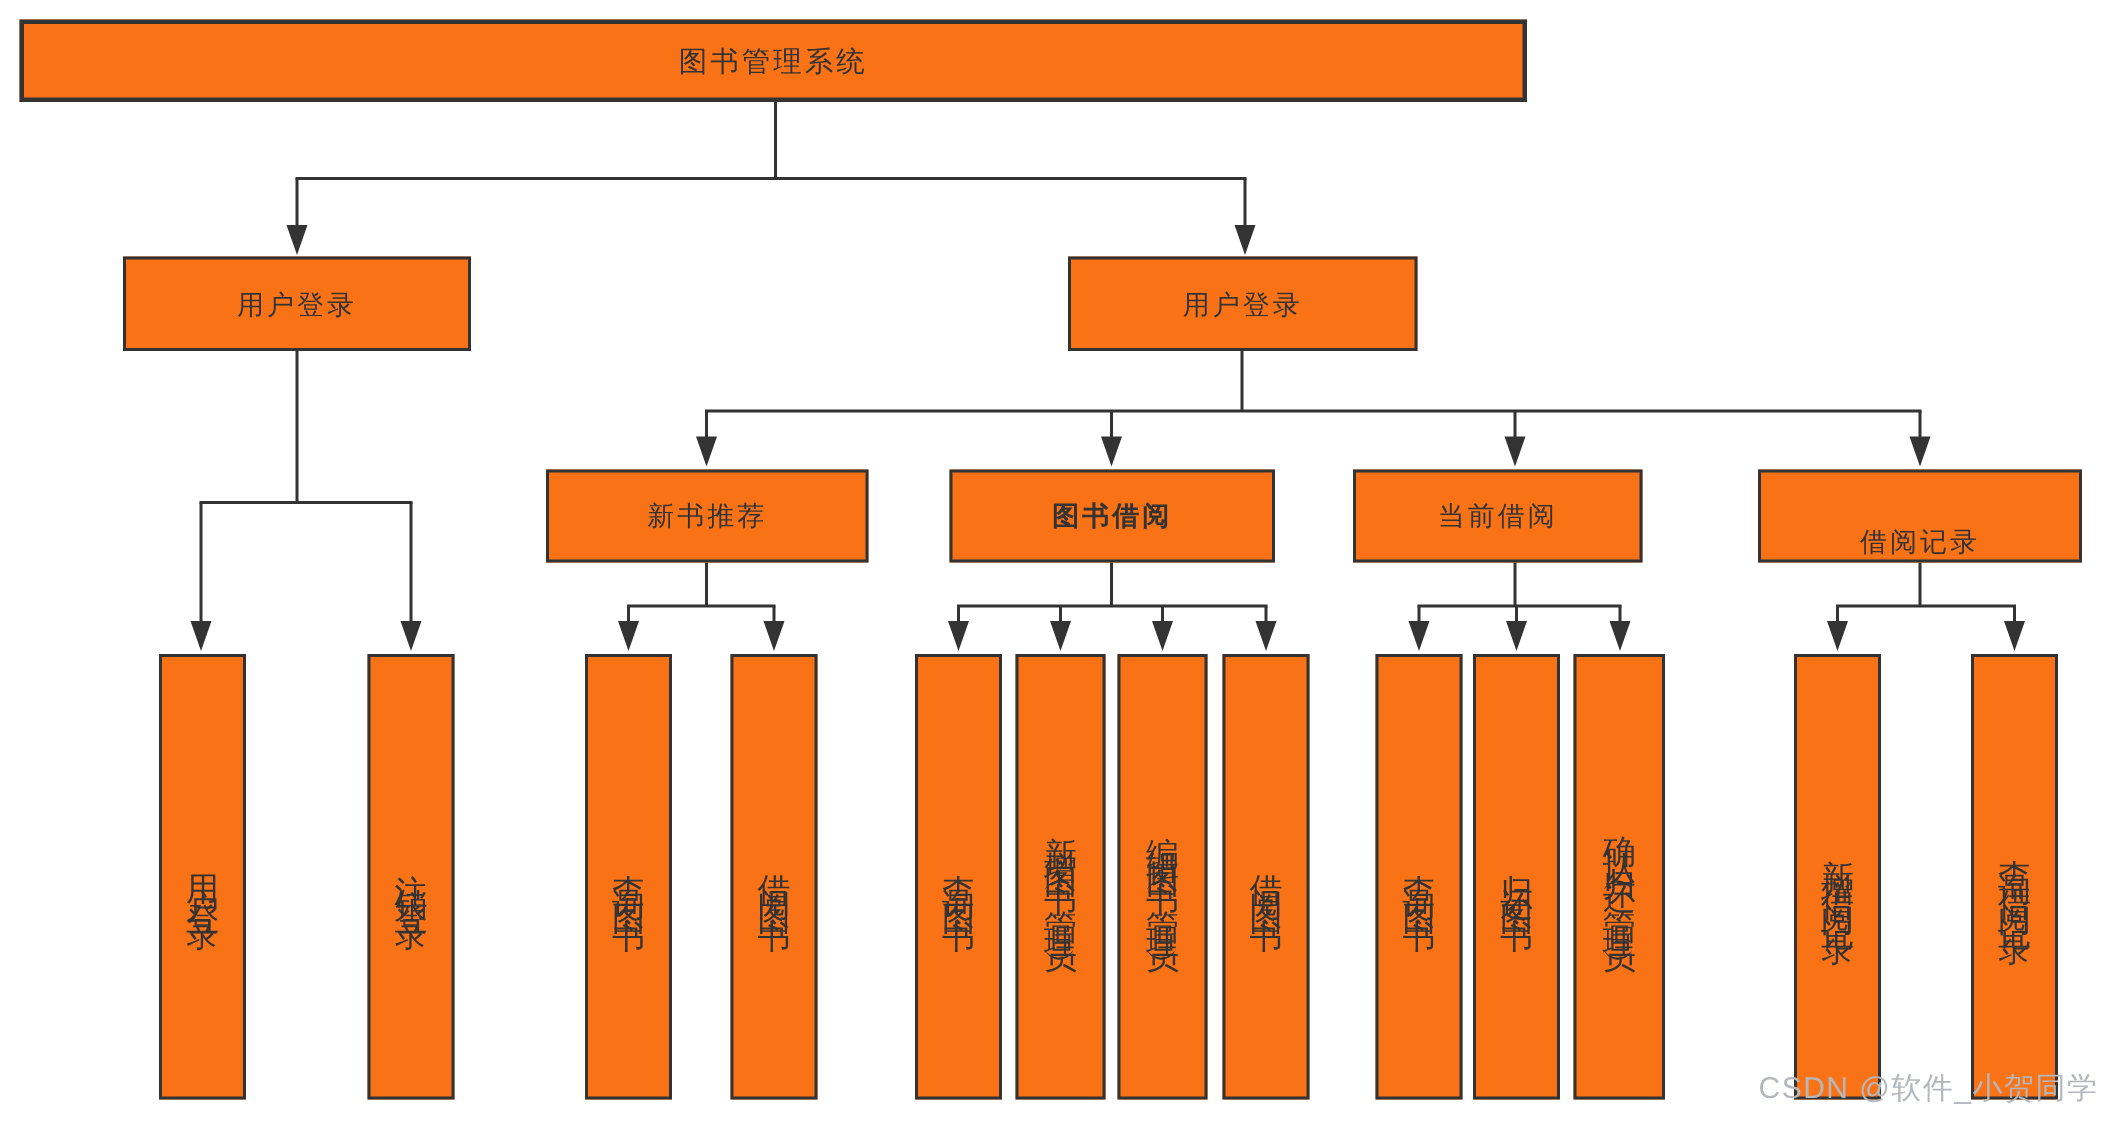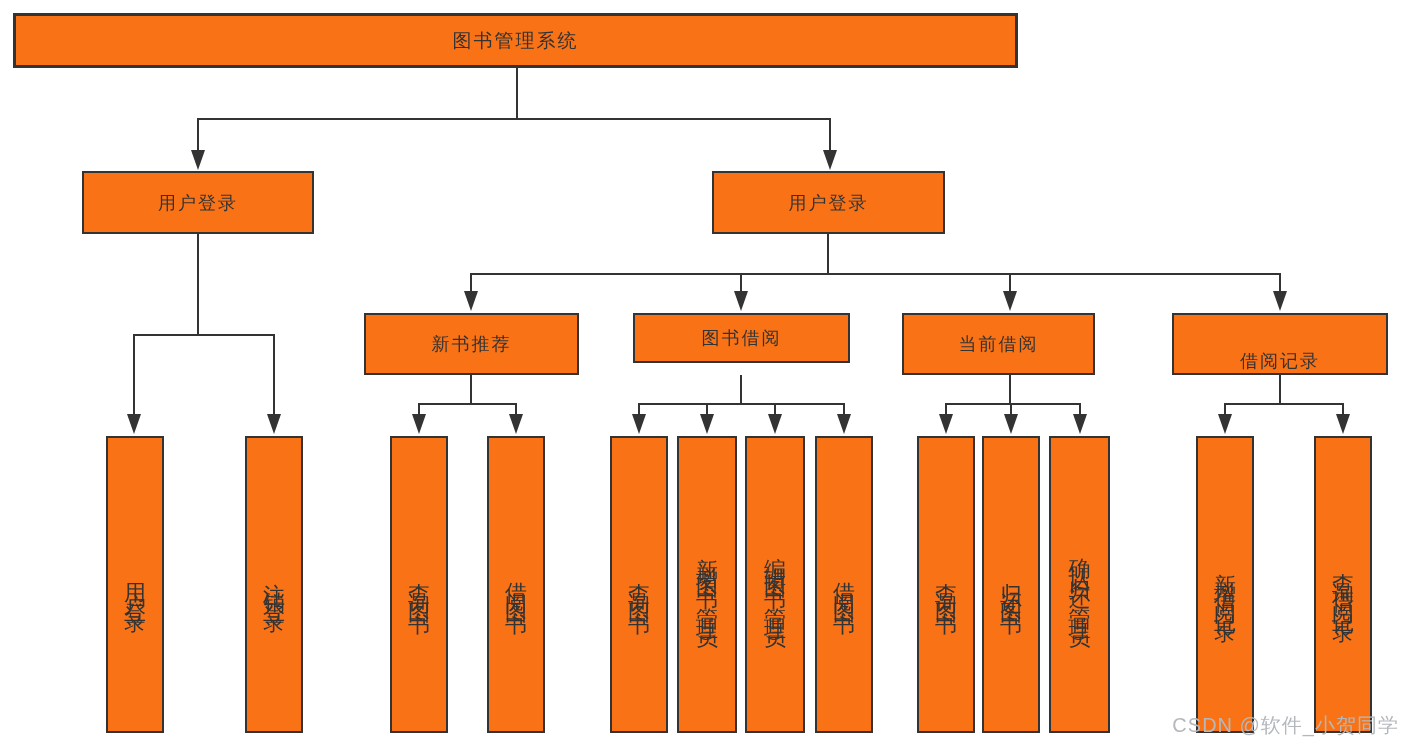--- a/index.html
+++ b/index.html
@@ -114,21 +114,21 @@
   <div class="node h-box" style="left:82px; top:171px; width:232px; height:63px;">
     <span>用户登录</span>
   </div>
   <div class="node h-box" style="left:712px; top:171px; width:233px; height:63px;">
     <span>用户登录</span>
   </div>
 
   <div class="node h-box" style="left:364px; top:313px; width:215px; height:62px;text-align:right;">
     <span>新书推荐</span>
   </div>
-  <div class="node h-box" style="left:633px; top:313px; width:217px; height:50px;">
+  <div class="node h-box" style="left:633px; top:313px; width:217px; height:62px;font-weight:bold;">
     <span>图书借阅</span>
   </div>
   <div class="node h-box" style="left:902px; top:313px; width:193px; height:62px;">
     <span>当前借阅</span>
   </div>
   <div class="node h-box" style="left:1172px; top:313px; width:216px; height:62px;align-items:flex-end;">
     <span>借阅记录</span>
   </div>
 
   <div class="node v-box" style="left:106px; top:436px; width:58px; height:297px;">

